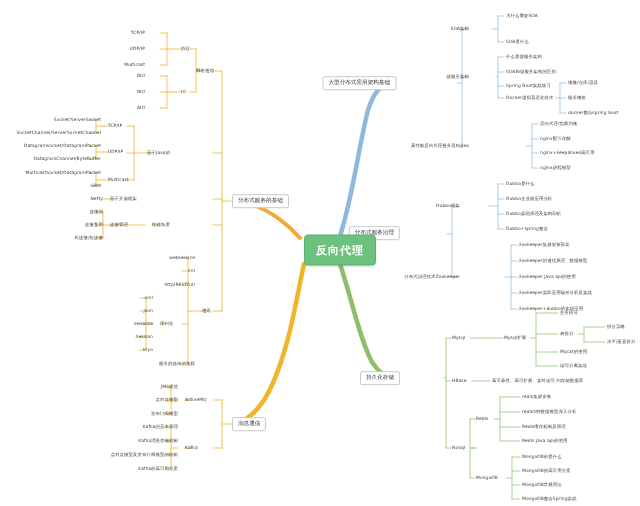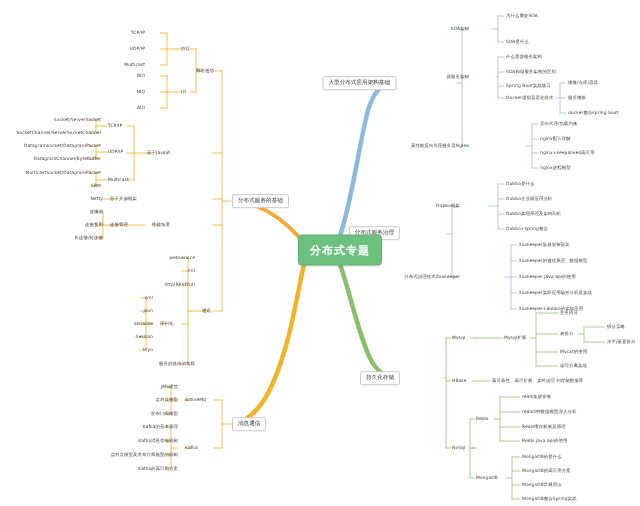--- a/index.html
+++ b/index.html
@@ -375,15 +375,15 @@
       <div class="node leaf" style="top: 419px; left: 476px; transform: translate(0px, -50%);">Redis</div>
       <div class="node leaf" style="top: 457px; left: 522px; transform: translate(0px, -50%);">MongoDB的是什么</div>
       <div class="node leaf" style="top: 471px; left: 522px; transform: translate(0px, -50%);">MongoDB的高可用方案</div>
       <div class="node leaf" style="top: 485px; left: 522px; transform: translate(0px, -50%);">MongoDB常规用法</div>
       <div class="node leaf" style="top: 499px; left: 522px; transform: translate(0px, -50%);">MongoDB整合Spring实战</div>
       <div class="node leaf" style="top: 478px; left: 476px; transform: translate(0px, -50%);">MongoDB</div>
       <div class="node leaf" style="top: 448px; left: 452px; transform: translate(0px, -50%);">NoSql</div>
       <div class="node boxed big" style="top: 378px; left: 400px; width: auto; text-align: right; transform: translate(-100%, -50%);">持久化存储</div>
     </div>
 
-  <div class="root" style="left:340px;top:250px;">分布式专题</div>
+  <div class="root" style="left:340px;top:250px;">反向代理</div>
 
 </div>
 
 </body></html>

